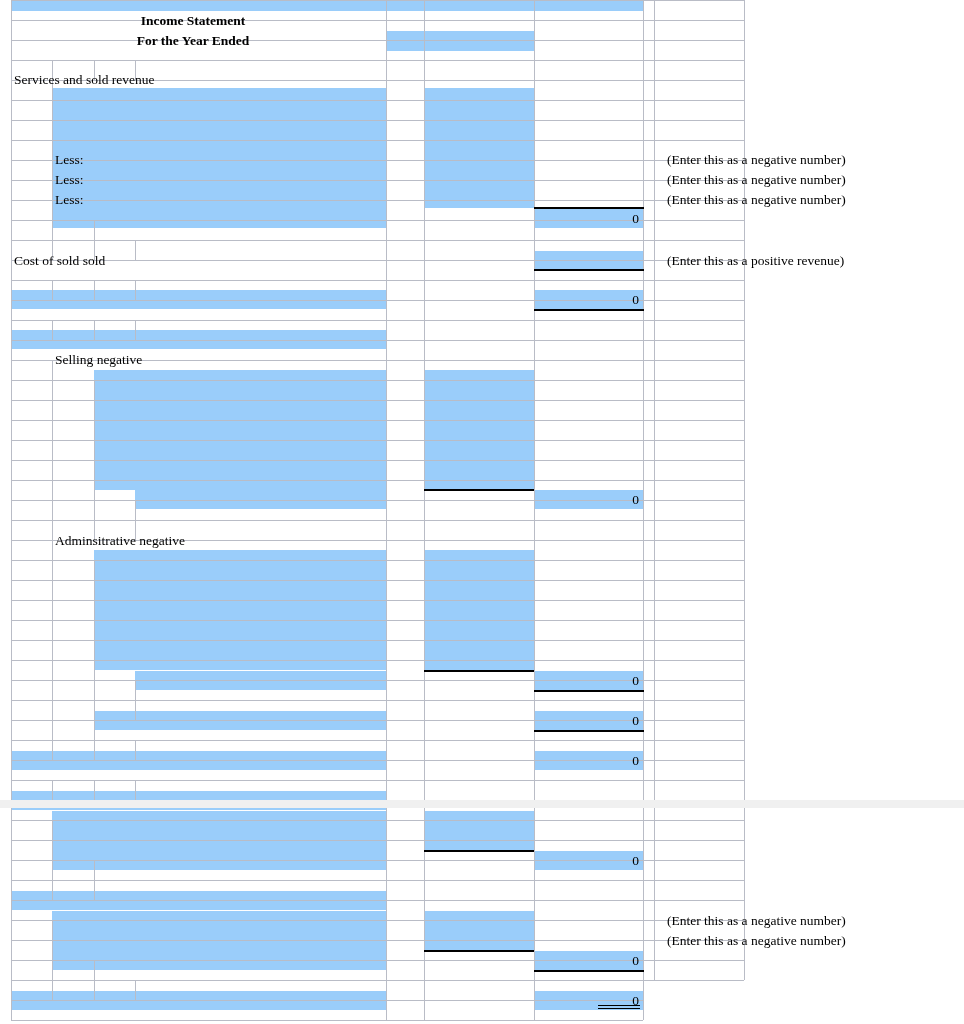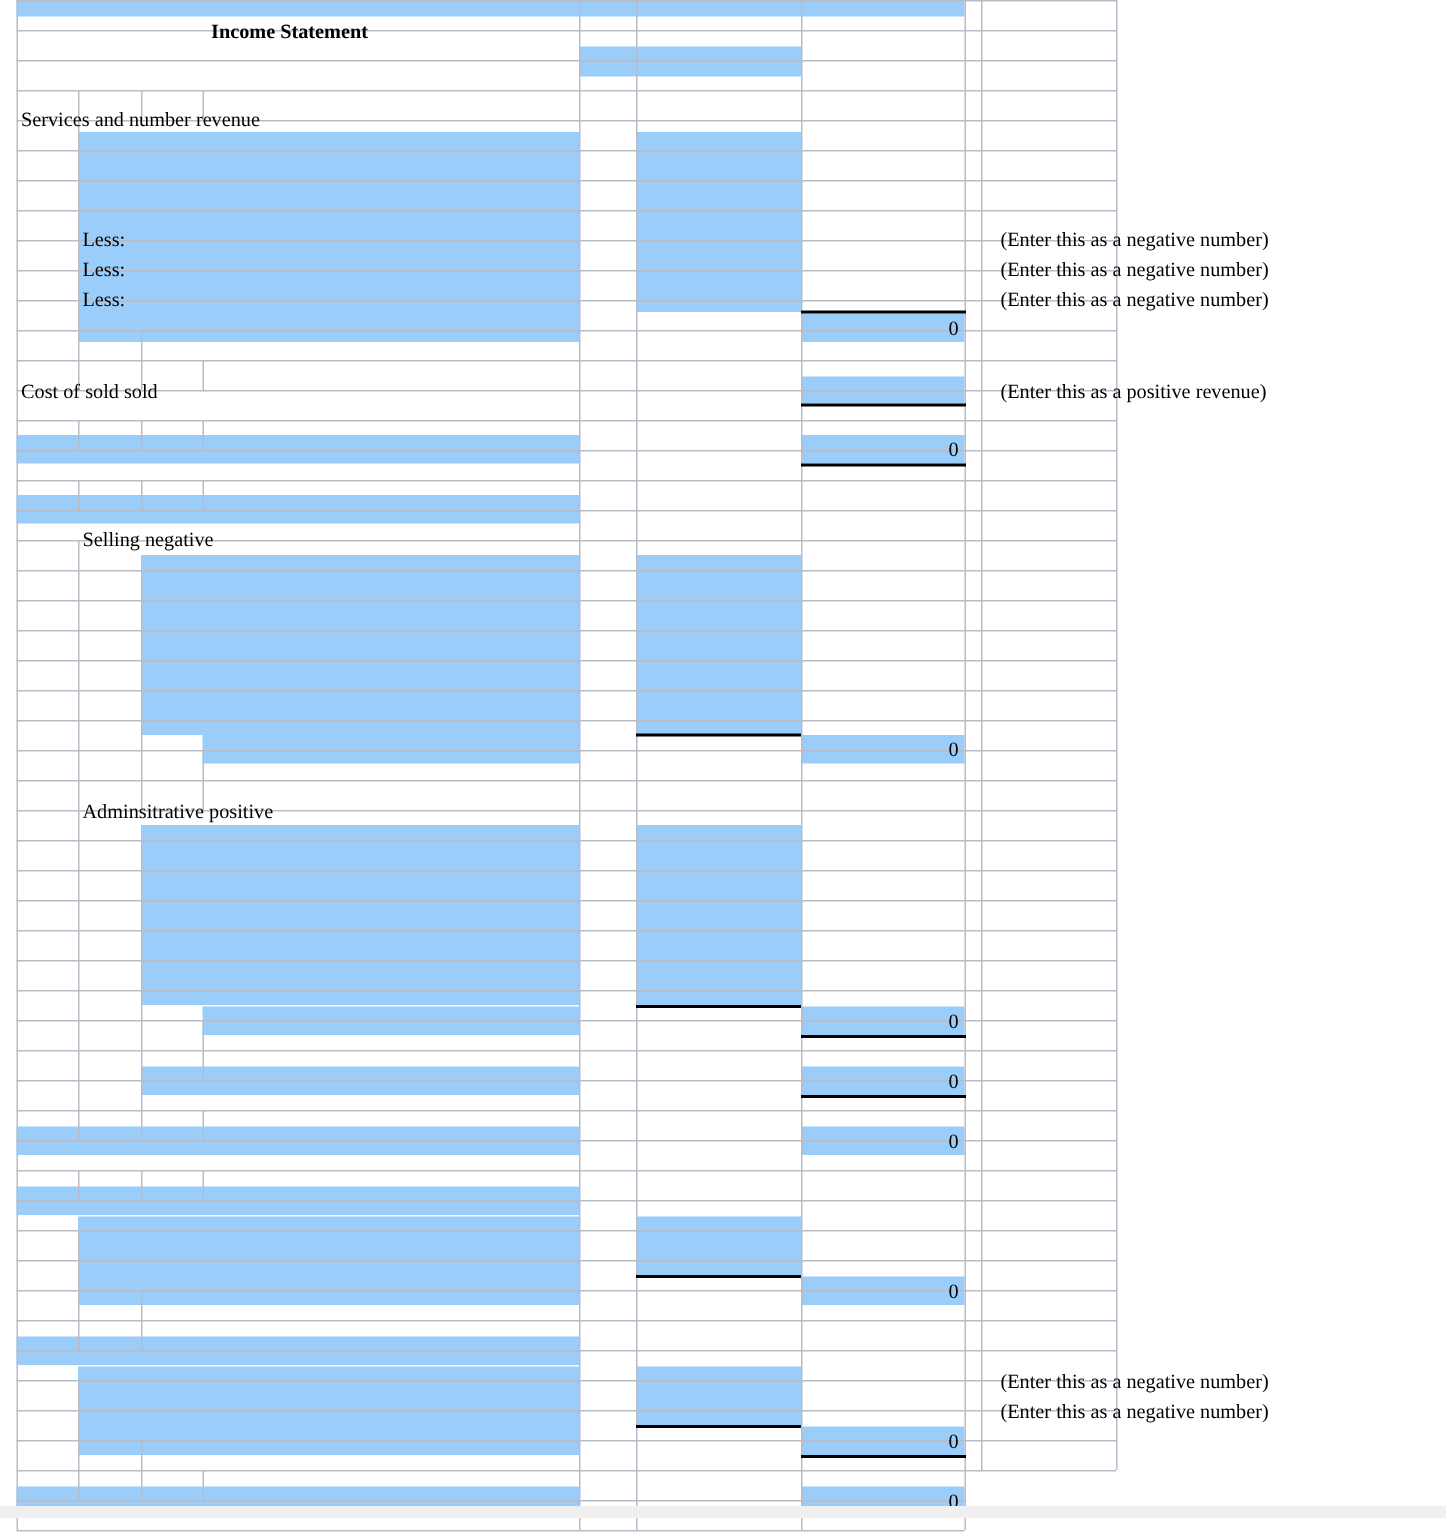--- a/index.html
+++ b/index.html
@@ -5,21 +5,21 @@
   html,body{margin:0;padding:0;}
   body{
     width:964px;height:1024px;
     background:#ffffff;
     font-family:"Liberation Serif","DejaVu Serif",serif;
     font-size:13.5px;
     color:#000;
     overflow:hidden;
     position:relative;
   }
-  #sheet{position:absolute;left:0;top:0;width:964px;height:1012px;}
+  #sheet{position:absolute;left:0;top:0;width:964px;height:808px;}
   
   .gl{position:absolute;background:#b9bcc6;}
   .hline{height:1px;}
   .vline{width:1px;}
   
   .blue{position:absolute;background:#9acdfa;}
   
   .txt{position:absolute;white-space:nowrap;line-height:20px;height:20px;}
   .bold{font-weight:bold;}
   .num{position:absolute;line-height:20px;height:20px;text-align:right;padding-right:4px;box-sizing:border-box;}
@@ -279,30 +279,31 @@
   <div class="rule" style="left:424px;top:670px;width:110px;"></div>
   <div class="rule" style="left:534px;top:690px;width:110px;"></div>
   <div class="rule" style="left:534px;top:730px;width:110px;"></div>
   <div class="rule" style="left:424px;top:850px;width:110px;"></div>
   <div class="rule" style="left:424px;top:950px;width:110px;"></div>
   <div class="rule" style="left:534px;top:970px;width:110px;"></div>
   <div class="rule2" style="left:598px;top:1005px;width:42px;"></div>
   <div class="rule2" style="left:598px;top:1008px;width:42px;"></div>
 
   <div class="txt bold" style="left:0px;top:11px;width:386px;text-align:center;">Income Statement</div>
-
-  <div class="txt" style="left:14px;top:70px;">Services and number revenue</div>
+  <div class="txt bold" style="left:0px;top:31px;width:386px;text-align:center;">For the Year Ended</div>
+
+  <div class="txt" style="left:14px;top:70px;">Services and sold revenue</div>
 
   <div class="txt" style="left:55px;top:150px;">Less:</div>
   <div class="txt" style="left:55px;top:170px;">Less:</div>
   <div class="txt" style="left:55px;top:190px;">Less:</div>
 
   <div class="txt" style="left:14px;top:251px;">Cost of sold sold</div>
   <div class="txt" style="left:55px;top:350px;">Selling negative</div>
-  <div class="txt" style="left:55px;top:531px;">Adminsitrative positive</div>
+  <div class="txt" style="left:55px;top:531px;">Adminsitrative negative</div>
 
   <div class="txt" style="left:667px;top:150px;">(Enter this as a negative number)</div>
   <div class="txt" style="left:667px;top:170px;">(Enter this as a negative number)</div>
   <div class="txt" style="left:667px;top:190px;">(Enter this as a negative number)</div>
   <div class="txt" style="left:667px;top:251px;">(Enter this as a positive revenue)</div>
   <div class="txt" style="left:667px;top:911px;">(Enter this as a negative number)</div>
   <div class="txt" style="left:667px;top:931px;">(Enter this as a negative number)</div>
 
   <div class="num" style="left:534px;top:209px;width:109px;">0</div>
   <div class="num" style="left:534px;top:290px;width:109px;">0</div>

